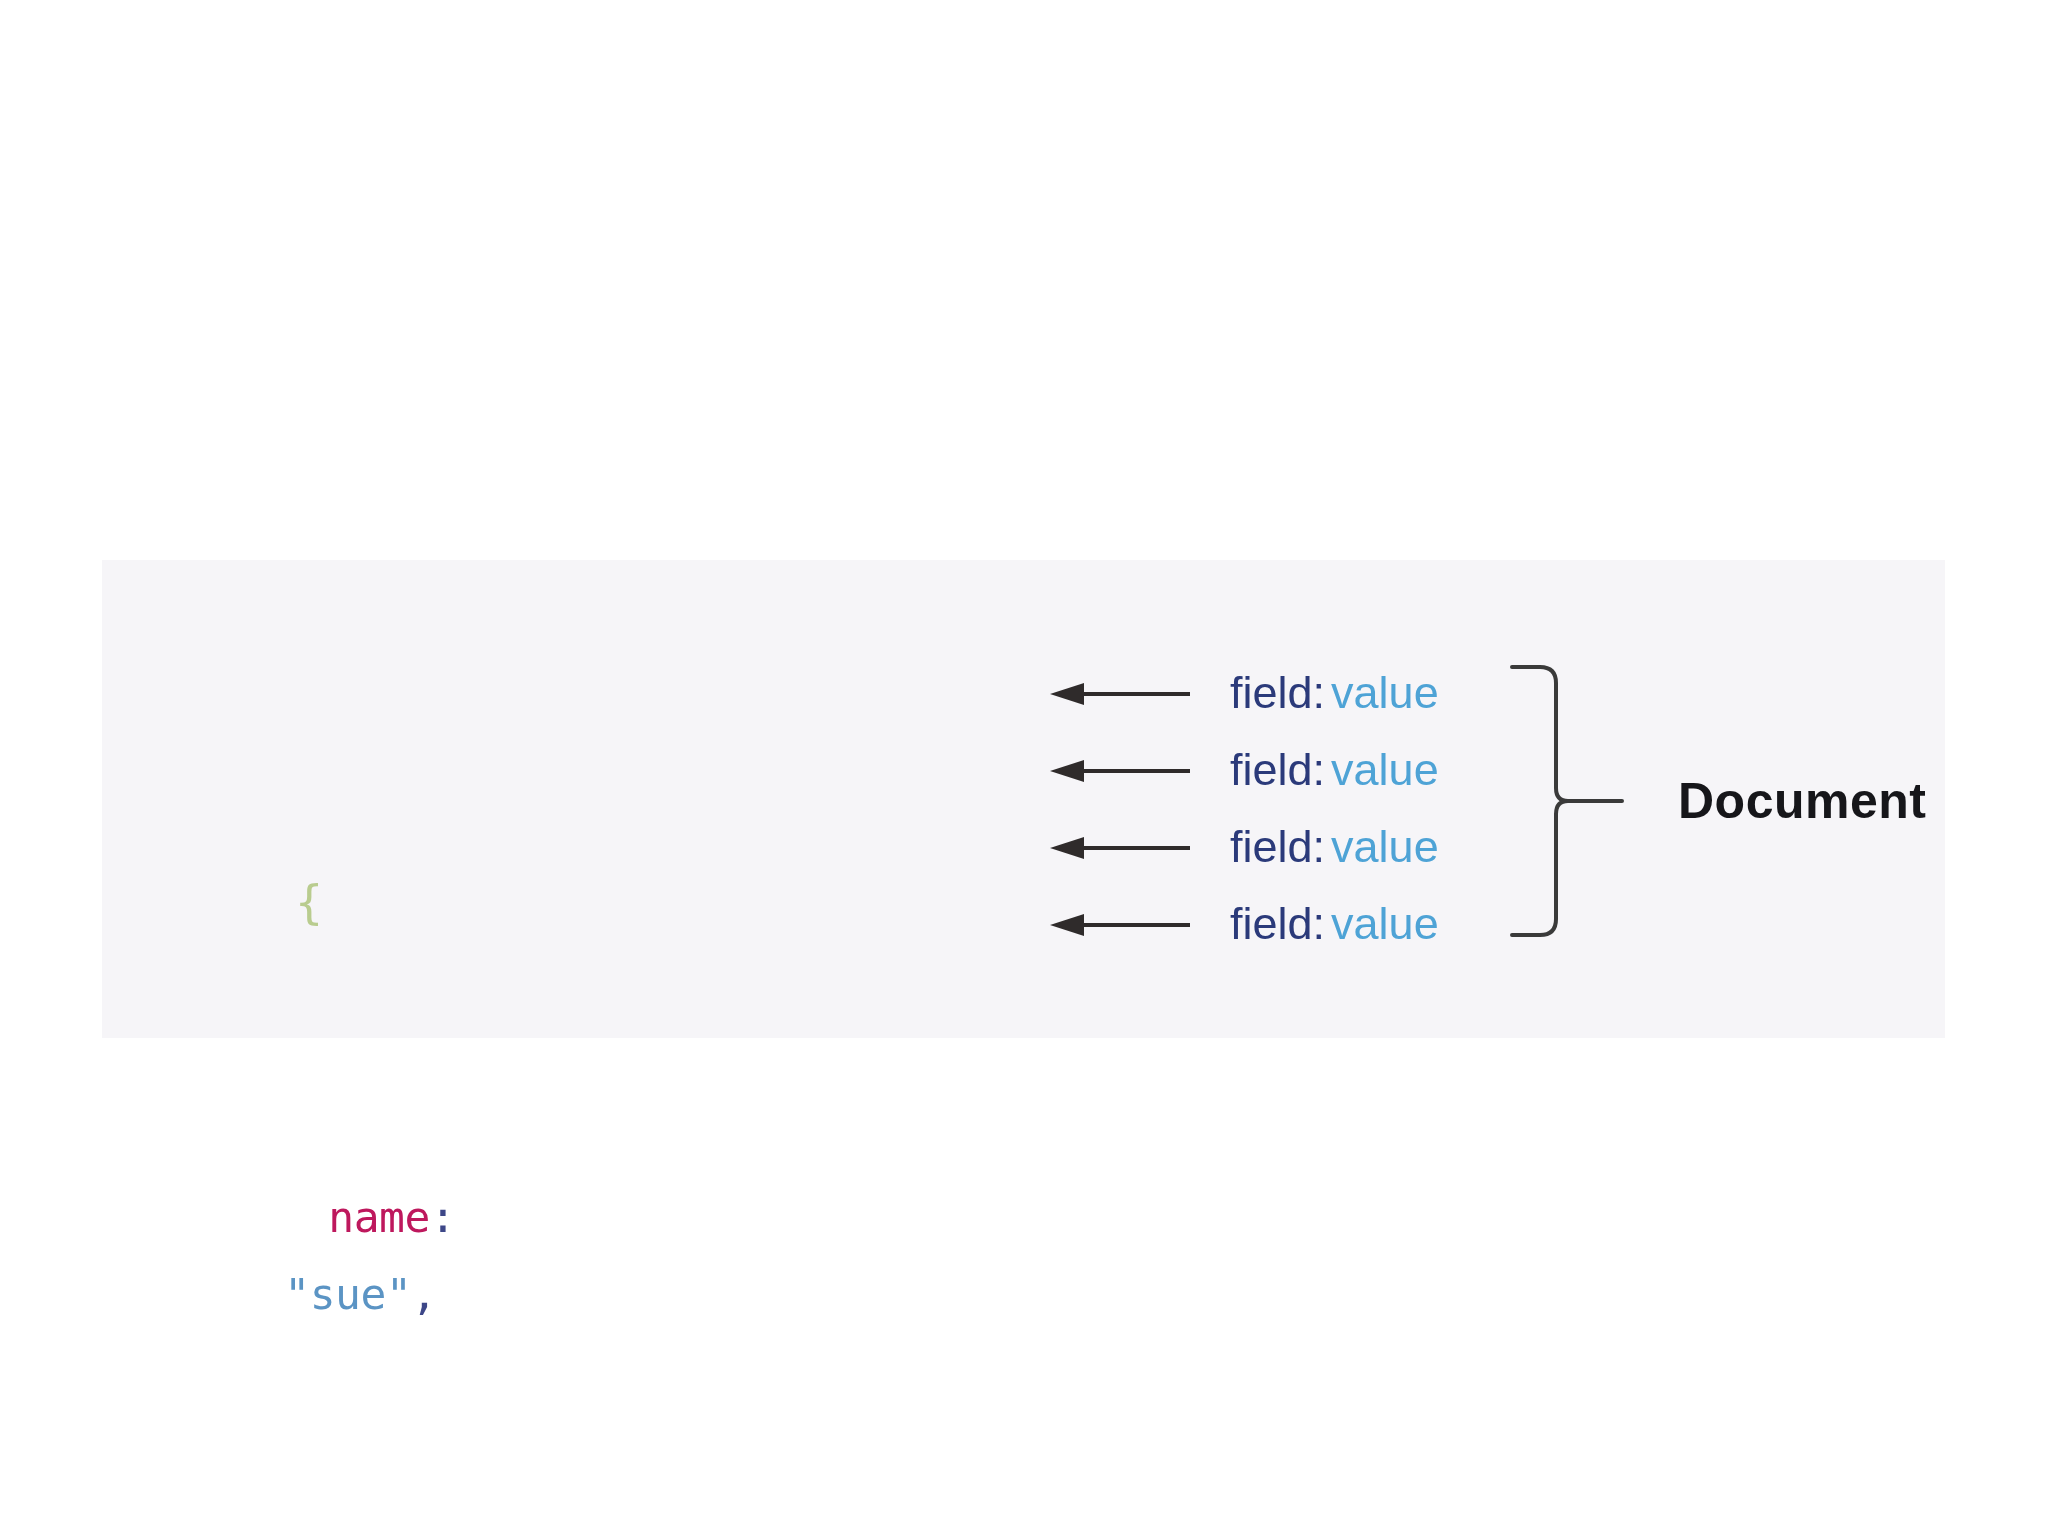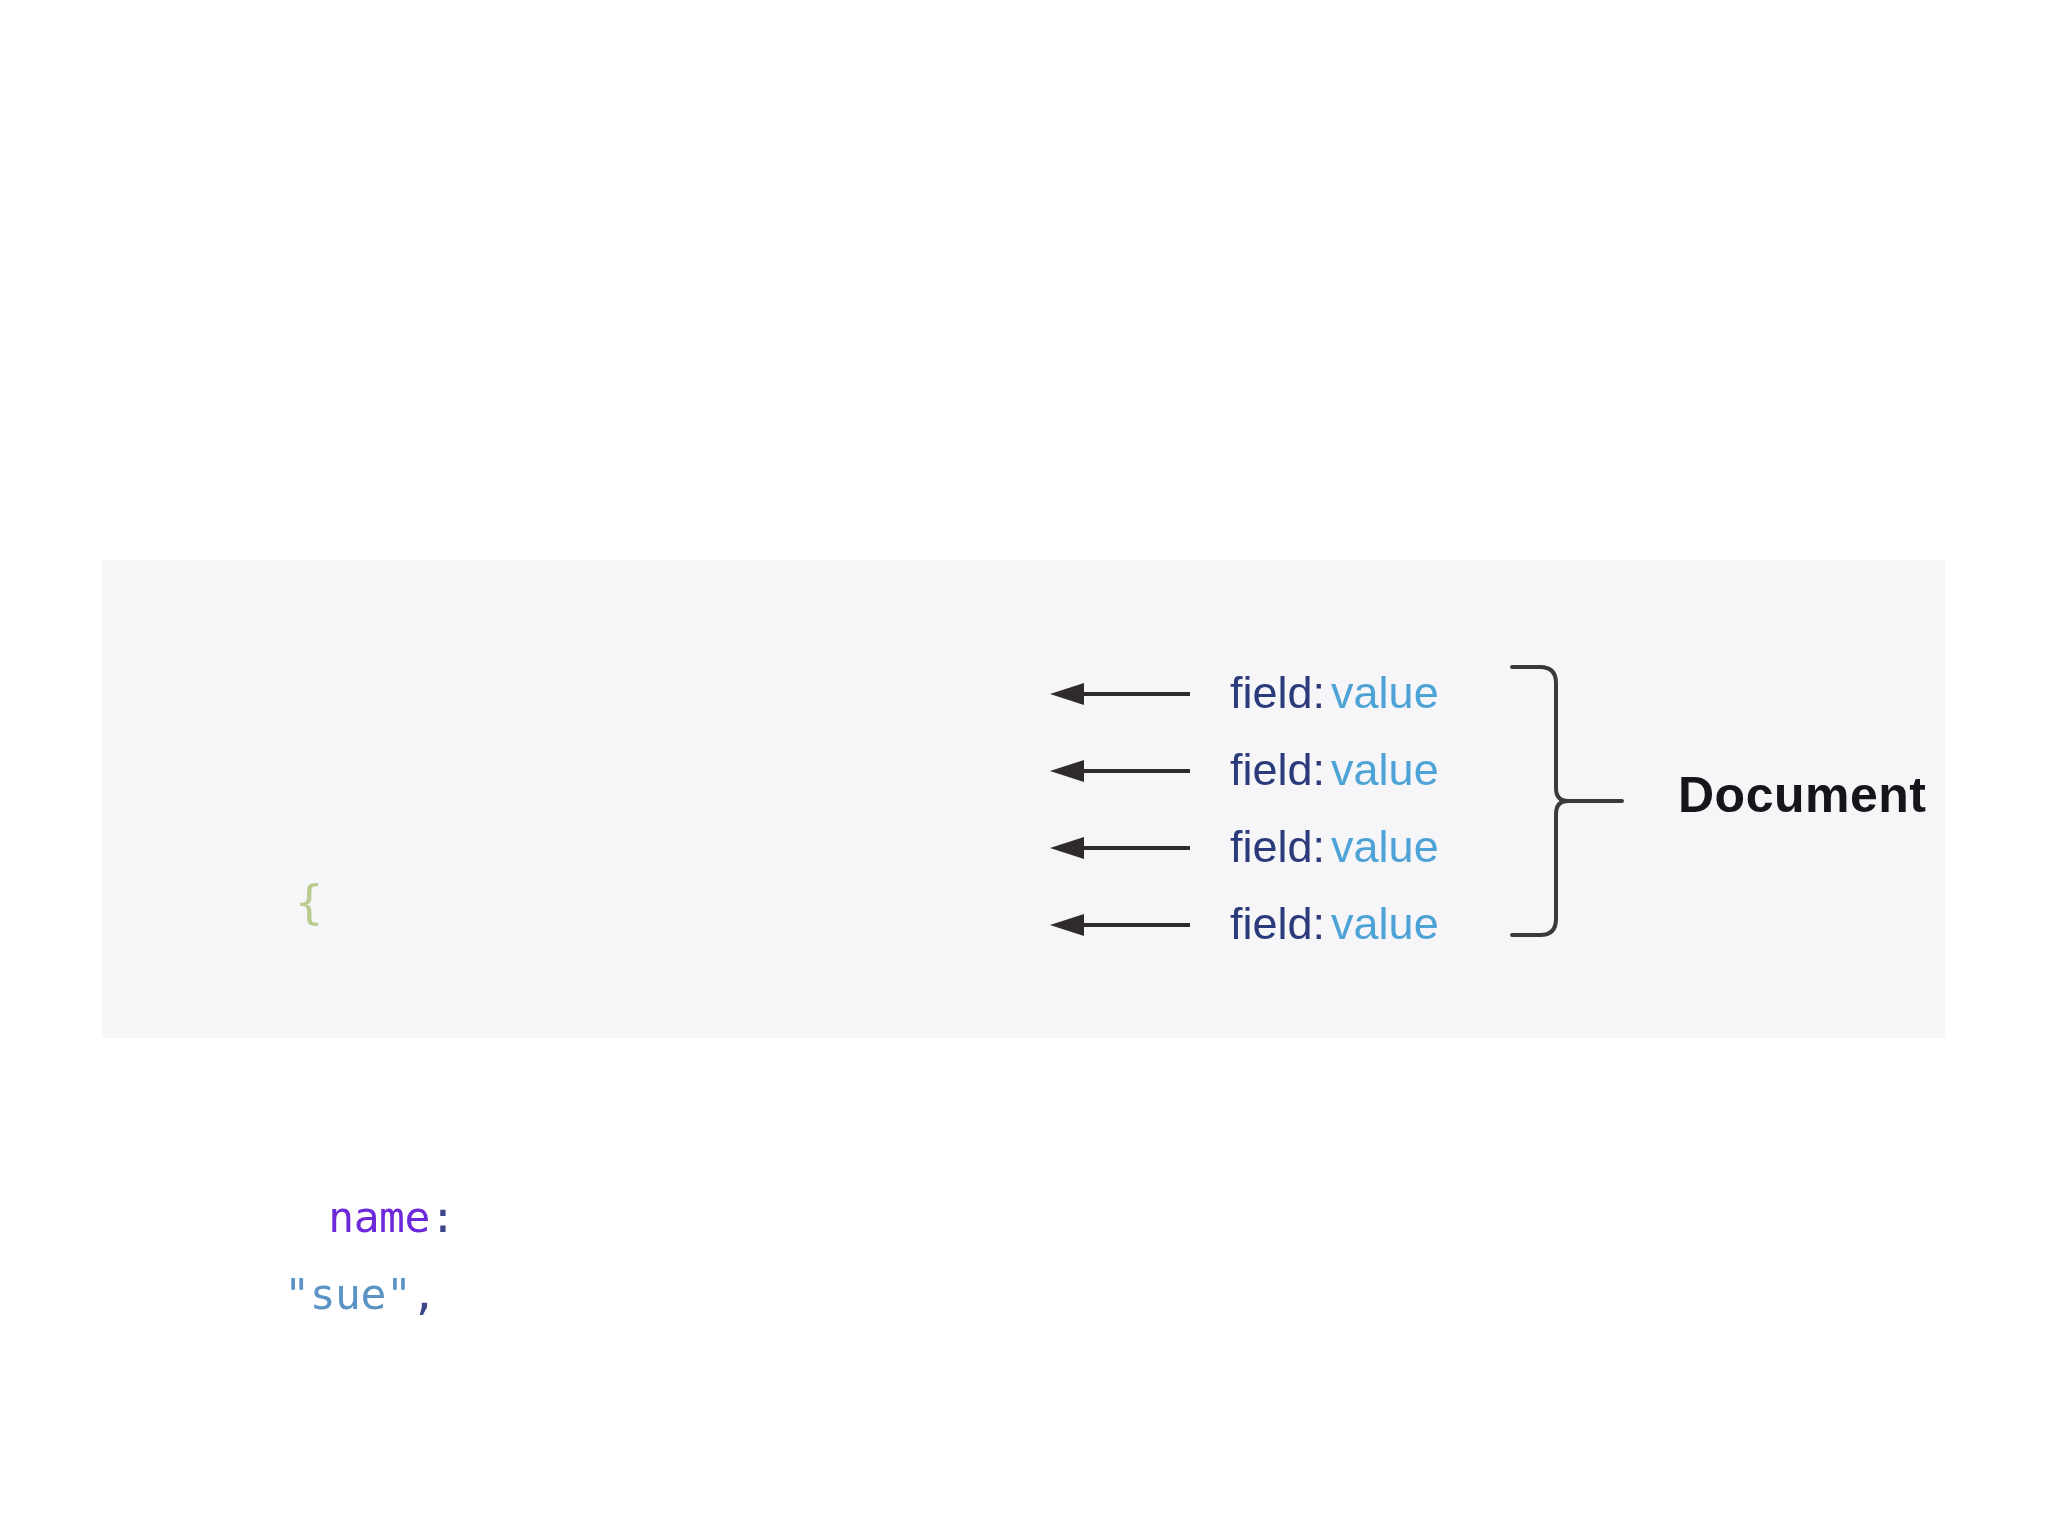--- a/index.html
+++ b/index.html
@@ -37,21 +37,21 @@
     letter-spacing: -0.5px;
   }
   .code-line { height: 77px; }
   .brace-line {
     height: 62px;
     line-height: 62px;
     font-size: 46px;
   }
 
   .tok-brace   { color: #b9cc8f; }
-  .tok-field   { color: #6d28d9; }
+  .tok-field   { color: #be185d; }
   .tok-punct   { color: #3d4788; }
   .tok-string  { color: #5b94c4; }
 
   .code-indent { display: inline-block; width: 44px; }
 
   
   .arrow-row {
     position: absolute;
     left: 948px;
     height: 77px;
@@ -101,21 +101,21 @@
     top: 104px;
     width: 120px;
     height: 274px;
   }
   #group-brace svg { display: block; }
 
   
   #document-label {
     position: absolute;
     left: 1576px;
-    top: 206px;
+    top: 212px;
     font-family: "Liberation Sans", sans-serif;
     font-size: 50px;
     font-weight: bold;
     color: #16161a;
     letter-spacing: 0.5px;
     white-space: nowrap;
   }
 </style>
 </head>
 <body>

